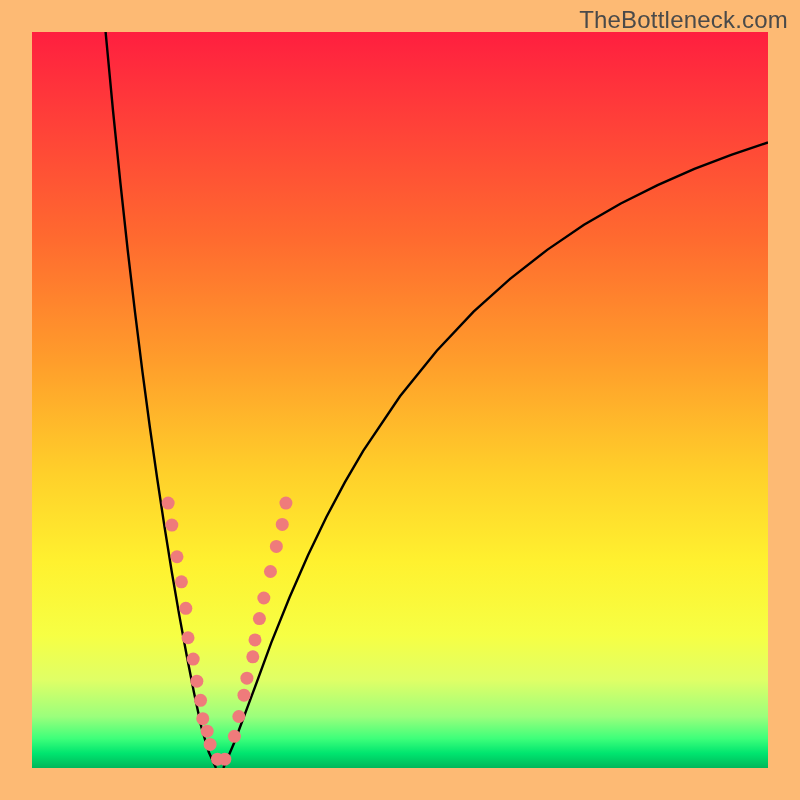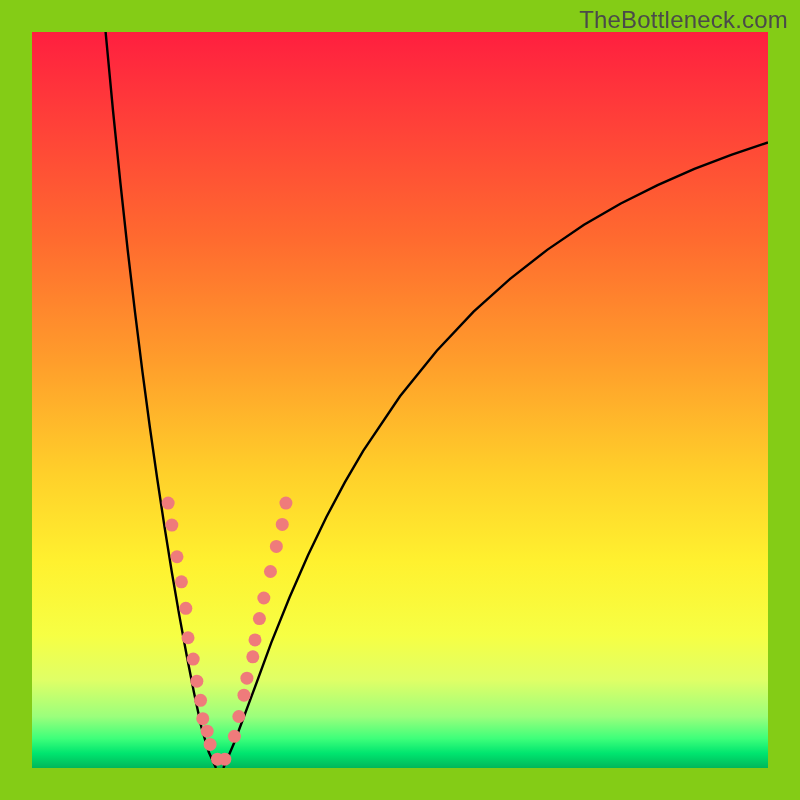--- a/index.html
+++ b/index.html
@@ -8,21 +8,21 @@
     width: 800px;
     height: 800px;
     overflow: hidden;
     background: #000;
     font-family: Arial, Helvetica, sans-serif;
   }
   .frame {
     position: relative;
     width: 800px;
     height: 800px;
-    background: #84cc16;
+    background: #fdba74;
   }
   .plot-area {
     position: absolute;
     left: 32px;
     top: 32px;
     width: 736px;
     height: 736px;
     background: linear-gradient(
       to bottom,
       #ff1f3f 0%,

